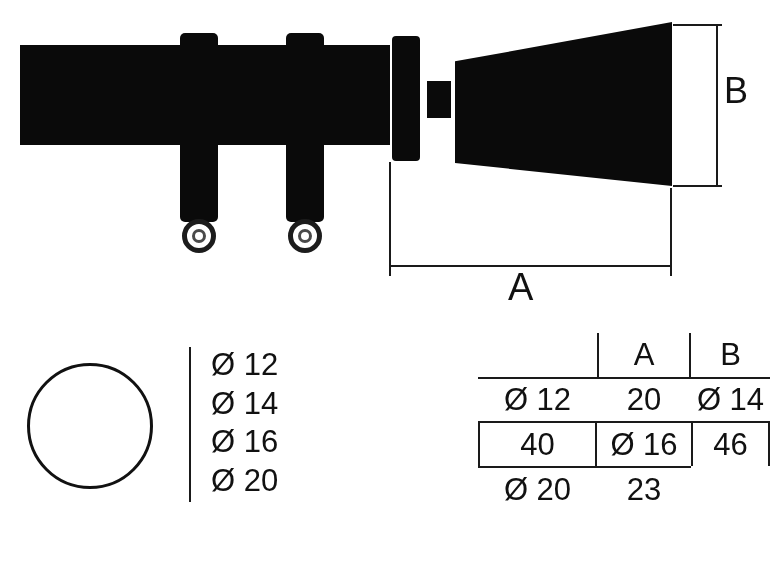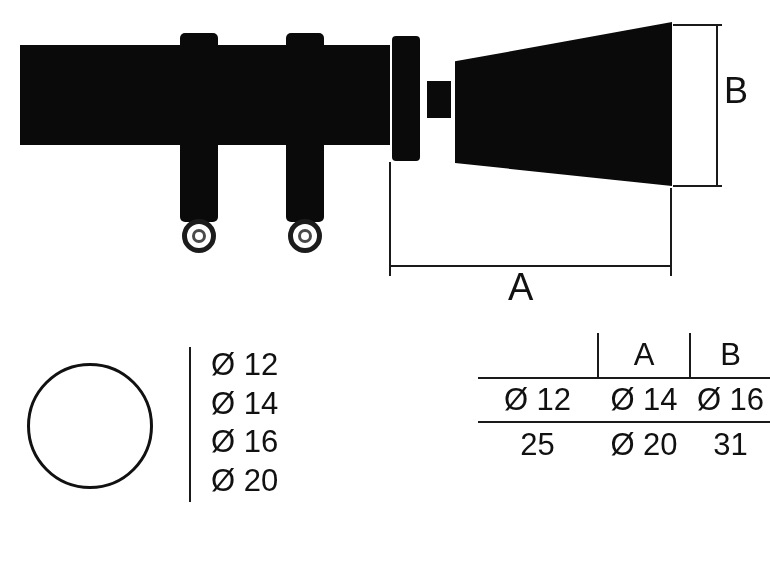--- a/index.html
+++ b/index.html
@@ -103,23 +103,25 @@
     <span class="diameter-item">Ø 20</span>
   </div>
 
   <div class="abs spec-table">
 
     <div class="cell"></div>
     <div class="cell col2">A</div>
     <div class="cell">B</div>
 
     <div class="cell row-line">Ø 12</div>
+    <div class="cell row-line">20</div>
 
     <div class="cell row-line">Ø 14</div>
+    <div class="cell row-line col2">40</div>
 
     <div class="cell row-line">Ø 16</div>
-    <div class="cell row-line">25</div>
+    <div class="cell row-line col2">46</div>
 
     <div class="cell row-line">Ø 20</div>
-    <div class="cell row-line">31</div>
+    <div class="cell row-line">23</div>
   </div>
 
 </div>
 
 </body></html>

